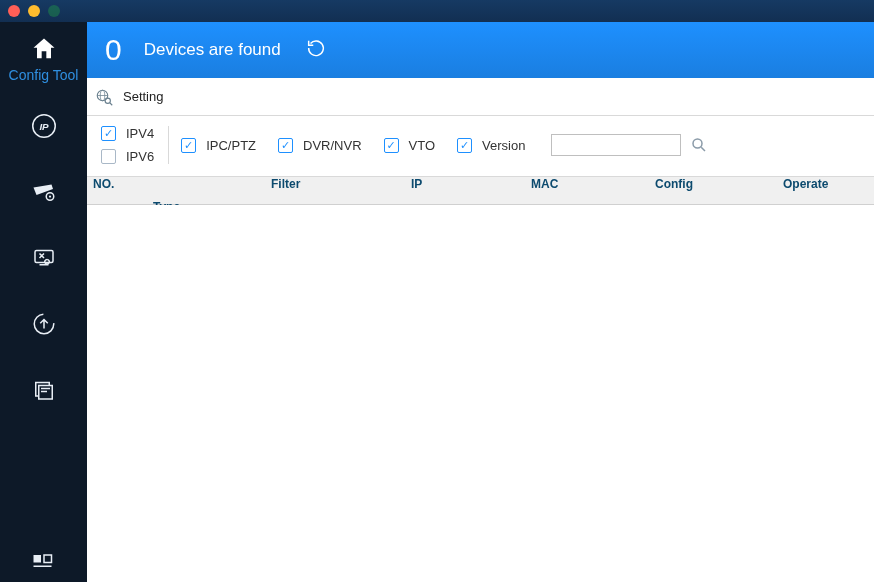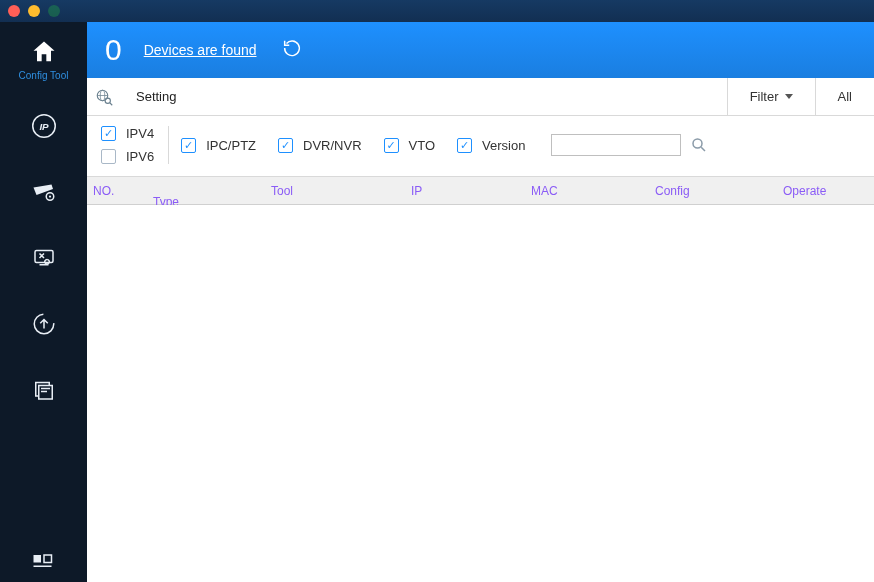--- a/index.html
+++ b/index.html
@@ -10,52 +10,52 @@
   .titlebar .dot { width:12px; height:12px; border-radius:50%; }
   .dot.red { background:#ff5f57; }
   .dot.yellow { background:#febc2e; }
   .dot.green { background:#28c840; opacity:.3; }
 
   .app { display:flex; height:560px; }
 
   .sidebar { width:87px; background:#0d1928; display:flex; flex-direction:column; align-items:center; padding-top:6px; position:relative; }
   .side-item { width:100%; height:62px; display:flex; flex-direction:column; align-items:center; justify-content:center; color:#8fa8c4; cursor:pointer; }
   .side-item.active { background:#0d1928; color:#2f8fe0; }
-  .side-item .lbl { font-size:10px; margin-top:4px; color:#2f8fe0; }
+  .side-item .lbl { font-size:14px; margin-top:4px; color:#2f8fe0; }
   .side-item svg { width:28px; height:28px; }
   .side-icon { margin-top:6px; height:60px; display:flex; align-items:center; justify-content:center; width:100%; cursor:pointer;}
   .side-icon svg { width:30px; height:30px; }
   .side-bottom { position:absolute; bottom:6px; left:0; right:0; display:flex; justify-content:center; }
 
   .main { flex:1; display:flex; flex-direction:column; background:#fff; }
 
   .header { height:56px; background:linear-gradient(#1e90ff,#1a7ee0); display:flex; align-items:center; color:#fff; padding:0 18px; gap:22px; }
   .header .count { font-size:30px; font-weight:300; }
-  .header .title { font-size:14px;text-decoration:underline; }
+  .header .title { font-size:17px; }
   .header .refresh { margin-left:2px; }
 
   .toolbar { height:38px; border-bottom:1px solid #d9d9d9; display:flex; align-items:stretch; }
-  .tb-left { display:flex; align-items:center; gap:23px; padding-left:8px; flex:1;}
+  .tb-left { display:flex; align-items:center; gap:10px; padding-left:8px; flex:1;}
   .tb-left .mag { width:18px; height:18px; }
   .tb-left span { font-size:13px; color:#222; }
   .tb-btn { border-left:1px solid #d9d9d9; display:flex; align-items:center; justify-content:center; font-size:13px; color:#333; cursor:pointer; padding:0 22px; gap:6px;}
   .tb-btn .tri { width:0;height:0;border-left:4px solid transparent;border-right:4px solid transparent;border-top:5px solid #555;}
 
   .filters { padding:10px 14px 12px 14px; border-bottom:1px solid #d9d9d9; display:flex; align-items:center; gap:6px; }
   .iprow { display:flex; flex-direction:column; gap:8px; padding-right:14px; border-right:1px solid #d9d9d9; margin-right:6px;}
   .ck { display:flex; align-items:center; gap:10px; font-size:13px; color:#333; cursor:pointer;}
   .ck .box { width:15px; height:15px; border:1px solid #1e90ff; border-radius:2px; display:flex; align-items:center; justify-content:center; background:#fff;}
   .ck.off .box { border-color:#a9b8c7; }
   .ck .box .chk { color:#1e90ff; font-size:11px; line-height:1;}
   .typecks { display:flex; gap:22px; align-items:center; }
   .searchbox { margin-left:20px; display:flex; align-items:center; gap:8px;}
   .searchbox input { width:130px; height:22px; border:1px solid #bfbfbf; padding:2px 6px; font-size:12px; }
   .searchbox .sbtn { width:20px;height:20px; cursor:pointer; display:flex;align-items:center;justify-content:center;}
 
-  .thead { display:flex; height:28px; background:#f0f0f0; border-bottom:1px solid #d0d0d0; font-size:12px; font-weight:normal; color:#8b5cf6; align-items:center; }
+  .thead { display:flex; height:28px; background:#f0f0f0; border-bottom:1px solid #d0d0d0; font-size:12px; font-weight:bold; color:#0c4a6e; }
   .thead > div { padding-left:6px; }
   .c-no{width:60px;} .c-type{width:118px;margin-top:23px;} .c-model{width:140px;} .c-ip{width:120px;} .c-mac{width:124px;} .c-ver{width:120px;} .c-op{flex:1;margin-left:8px;}
 
   .tbody { flex:1; background:#fff; }
 </style>
 </head>
 <body>
 
 <div class="titlebar">
   <div class="dot red"></div>
@@ -132,27 +132,20 @@
       <div class="tb-left">
         <svg class="mag" viewBox="0 0 24 24">
           <circle cx="10" cy="10" r="7" fill="none" stroke="#6a808f" stroke-width="1.5"></circle>
           <ellipse cx="10" cy="10" rx="3" ry="7" fill="none" stroke="#6a808f" stroke-width="1"></ellipse>
           <line x1="3" y1="10" x2="17" y2="10" stroke="#6a808f" stroke-width="1"></line>
           <circle cx="17" cy="17" r="3.5" fill="none" stroke="#6a808f" stroke-width="1.5"></circle>
           <line x1="20" y1="20" x2="23" y2="23" stroke="#6a808f" stroke-width="1.5"></line>
         </svg>
         <span>Setting</span>
       </div>
-      <div class="tb-btn">
-        <span>Filter</span>
-        <span class="tri"></span>
-      </div>
-      <div class="tb-btn">
-        <span>All</span>
-      </div>
     </div>
 
     <div class="filters">
       <div class="iprow">
         <div class="ck">
           <span class="box">
               <span class="chk">✓</span>
             </span>
           <span>IPV4</span>
         </div>
@@ -194,21 +187,21 @@
             <circle cx="10" cy="10" r="6" fill="none" stroke="#8a9aa8" stroke-width="2"></circle>
             <line x1="15" y1="15" x2="20" y2="20" stroke="#8a9aa8" stroke-width="2"></line>
           </svg>
         </div>
       </div>
     </div>
 
     <div class="thead">
       <div class="c-no">NO.</div>
       <div class="c-type">Type</div>
-      <div class="c-model">Tool</div>
+      <div class="c-model">Filter</div>
       <div class="c-ip">IP</div>
       <div class="c-mac">MAC</div>
       <div class="c-ver">Config</div>
       <div class="c-op">Operate</div>
     </div>
 
     <div class="tbody"></div>
   </div>
 </div>
 

